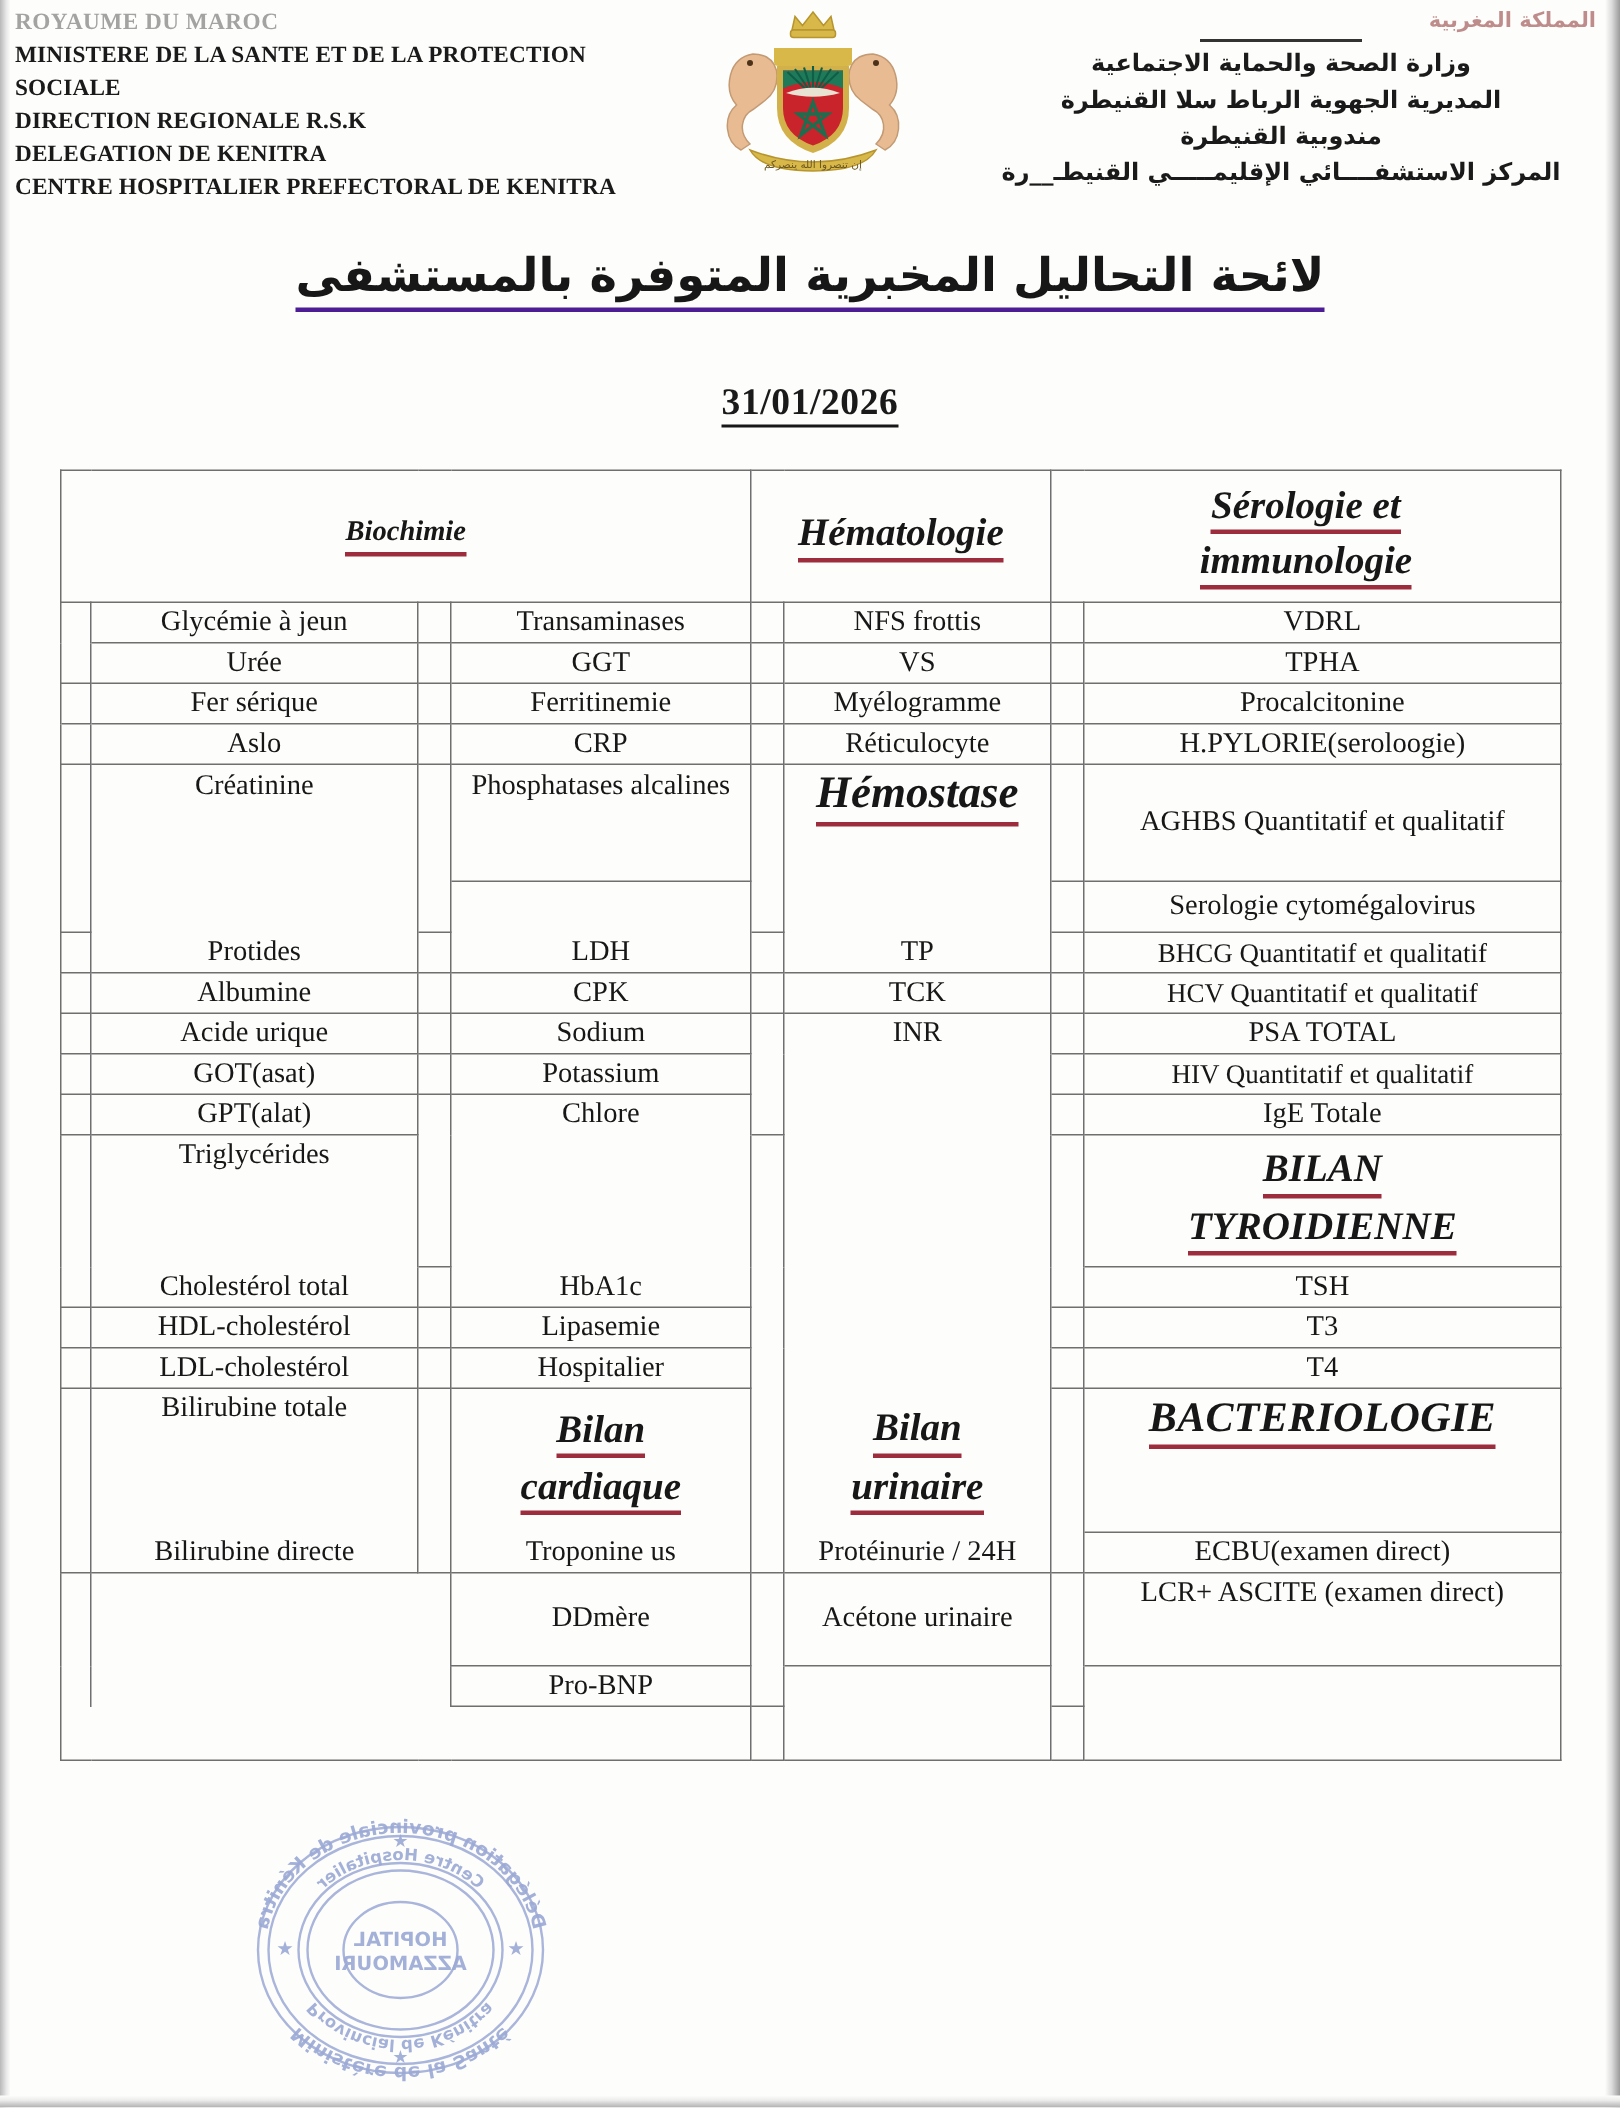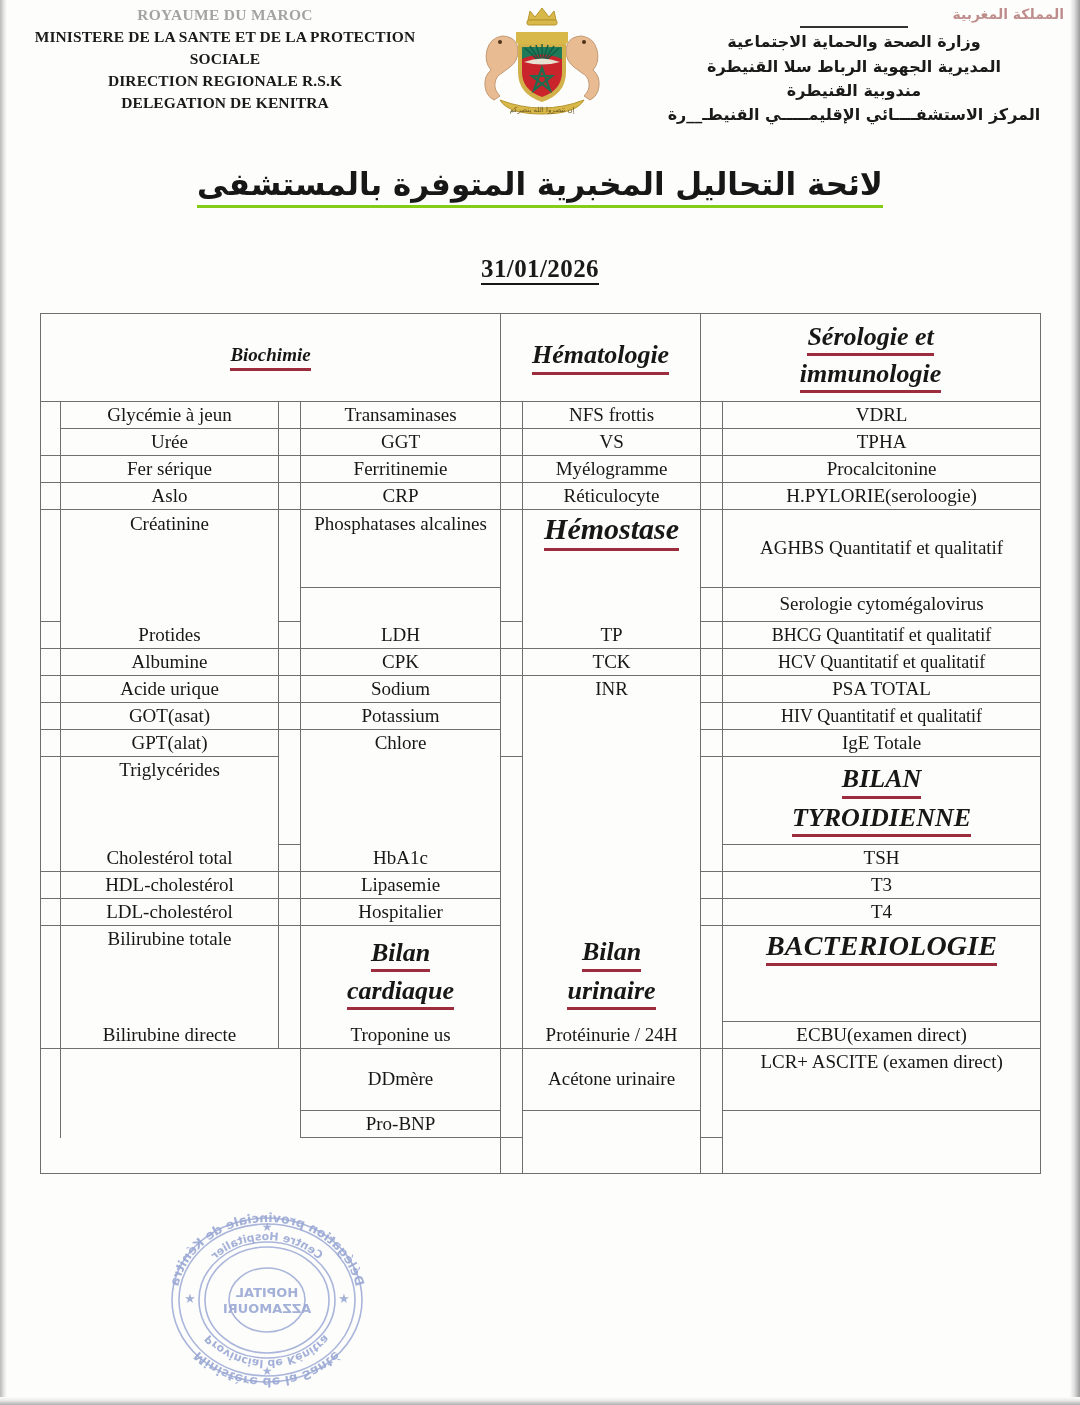--- a/index.html
+++ b/index.html
@@ -37,21 +37,21 @@
   .header {
     position: relative;
     display: flex;
     align-items: flex-start;
     justify-content: space-between;
     padding: 2px 16px 0 10px;
     height: 132px;
   }
   .hdr-fr {
     width: 430px;
-    text-align: center;
+    text-align: left;
     font-weight: bold;
     font-size: 15.5px;
     line-height: 1.42;
     letter-spacing: .1px;
     padding-top: 2px;
   }
   .hdr-fr .faded {
     color: #6d6d6d;
     opacity: .62;
     letter-spacing: .3px;
@@ -85,21 +85,21 @@
   .doc-title {
     text-align: center;
     margin-top: 34px;
     font-family: "DejaVu Sans", "Liberation Sans", sans-serif;
     font-weight: bold;
     font-size: 31px;
     direction: rtl;
     color: #171717;
   }
   .doc-title span {
-    border-bottom: 3px solid #84cc16;
+    border-bottom: 3px solid #4c1d95;
     padding-bottom: 3px;
   }
   .doc-date {
     text-align: center;
     margin-top: 53px;
     font-weight: bold;
     font-size: 25px;
     letter-spacing: .4px;
   }
   .doc-date span {
@@ -179,20 +179,21 @@
   <div class="scan-edge-right"></div>
   <div class="scan-edge-bottom"></div>
 
   <div class="header">
 
     <div class="hdr-fr">
       <div class="faded">ROYAUME DU MAROC</div>
       <div>MINISTERE DE LA SANTE ET DE LA PROTECTION SOCIALE</div>
       <div>DIRECTION REGIONALE R.S.K</div>
       <div>DELEGATION DE KENITRA</div>
+      <div>CENTRE HOSPITALIER PREFECTORAL DE KENITRA</div>
     </div>
 
     <div class="hdr-emblem">
       <svg width="140" height="125" viewBox="0 0 140 125" aria-hidden="true">
 
         <g fill="#d9b84a" stroke="#b6952f" stroke-width="1">
           <path d="M56 18 L58 9 L63 15 L70 6 L77 15 L82 9 L84 18 Z"></path>
           <rect x="55" y="18" width="30" height="5" rx="2"></rect>
         </g>
 

